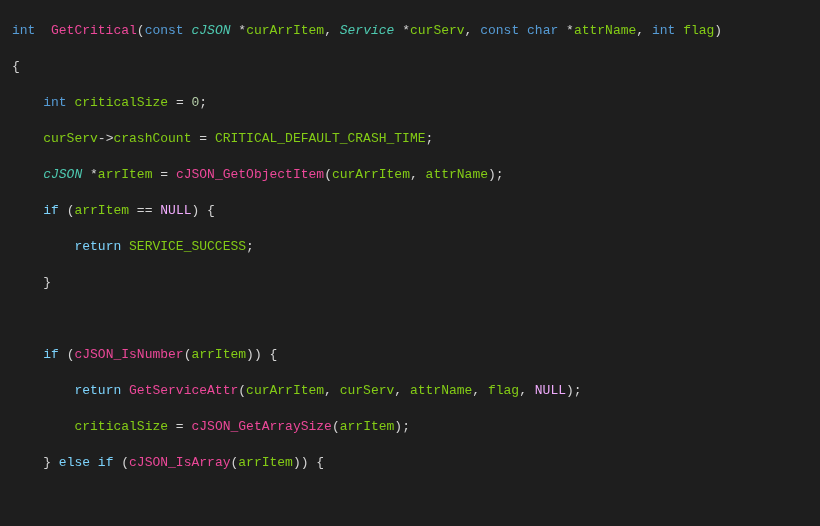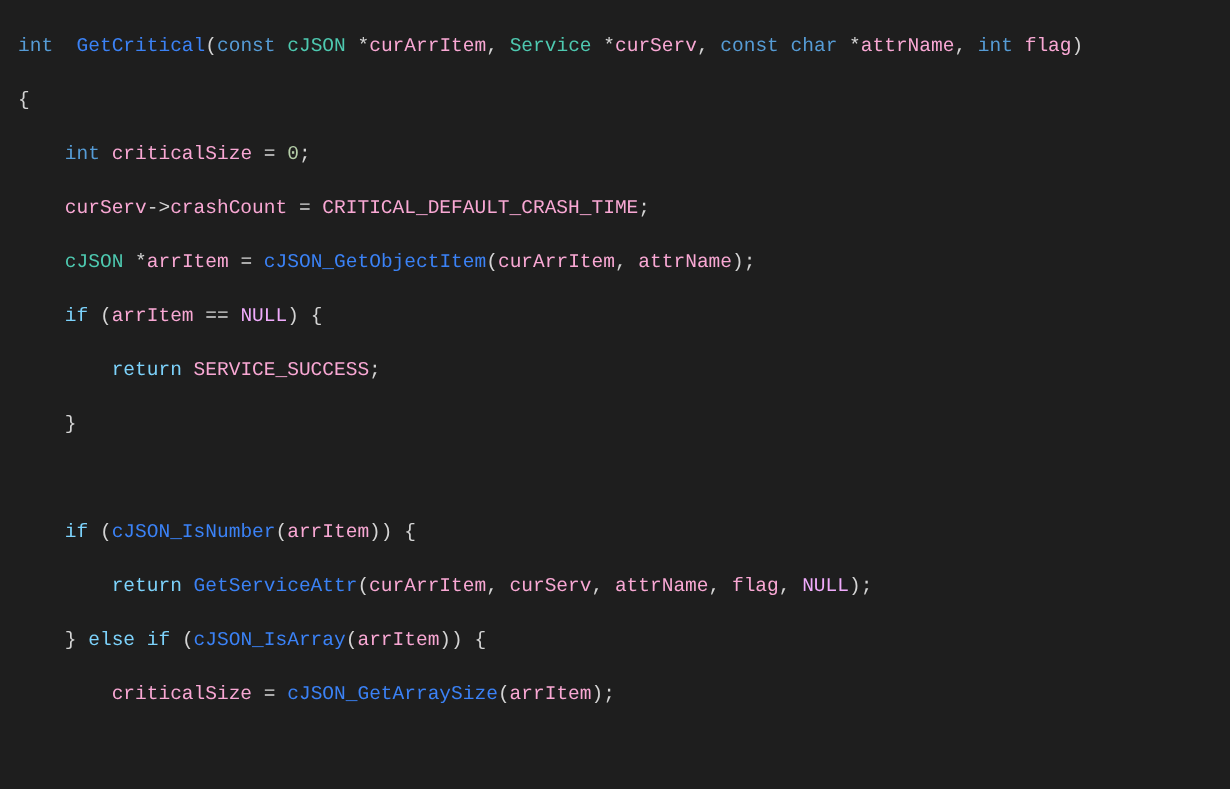--- a/index.html
+++ b/index.html
@@ -16,45 +16,45 @@
   }
   .editor {
     padding: 4px 0 4px 12px;
     white-space: pre;
   }
   .line {
     height: 18px;
   }
   
   .kw   { color: #569cd6; }   
-  .type { color: #4ec9b0; }   
-  .fn   { color: #3b82f6; }   
-  .var  { color: #f9a8d4; }   
+  .type { color: #4ec9b0; font-style: italic; }   
+  .fn   { color: #ec4899; }   
+  .var  { color: #84cc16; }   
   .num  { color: #b5cea8; }   
   .macro{ color: #7dd3fc; }   
   .const{ color: #f0abfc; }   
   .def  { color: #d4d4d4; }
 </style>
 </head>
 <body>
 
 <div class="editor">
 <div class="line"><span class="kw">int</span><span class="def">  </span><span class="fn">GetCritical</span><span class="def">(</span><span class="kw">const</span><span class="def"> </span><span class="type">cJSON</span><span class="def"> </span><span class="def">*</span><span class="var">curArrItem</span><span class="def">, </span><span class="type">Service</span><span class="def"> </span><span class="def">*</span><span class="var">curServ</span><span class="def">, </span><span class="kw">const</span><span class="def"> </span><span class="kw">char</span><span class="def"> </span><span class="def">*</span><span class="var">attrName</span><span class="def">, </span><span class="kw">int</span><span class="def"> </span><span class="var">flag</span><span class="def">)</span></div>
 <div class="line"><span class="def">{</span></div>
 <div class="line"><span class="def">    </span><span class="kw">int</span><span class="def"> </span><span class="var">criticalSize</span><span class="def"> </span><span class="def">=</span><span class="def"> </span><span class="num">0</span><span class="def">;</span></div>
 <div class="line"><span class="def">    </span><span class="var">curServ</span><span class="def">-&gt;</span><span class="var">crashCount</span><span class="def"> </span><span class="def">=</span><span class="def"> </span><span class="var">CRITICAL_DEFAULT_CRASH_TIME</span><span class="def">;</span></div>
 <div class="line"><span class="def">    </span><span class="type">cJSON</span><span class="def"> </span><span class="def">*</span><span class="var">arrItem</span><span class="def"> </span><span class="def">=</span><span class="def"> </span><span class="fn">cJSON_GetObjectItem</span><span class="def">(</span><span class="var">curArrItem</span><span class="def">, </span><span class="var">attrName</span><span class="def">)</span><span class="def">;</span></div>
 <div class="line"><span class="def">    </span><span class="macro">if</span><span class="def"> (</span><span class="var">arrItem</span><span class="def"> </span><span class="def">==</span><span class="def"> </span><span class="const">NULL</span><span class="def">) </span><span class="def">{</span></div>
 <div class="line"><span class="def">        </span><span class="macro">return</span><span class="def"> </span><span class="var">SERVICE_SUCCESS</span><span class="def">;</span></div>
 <div class="line"><span class="def">    </span><span class="def">}</span></div>
 <div class="line"></div>
 <div class="line"><span class="def">    </span><span class="macro">if</span><span class="def"> (</span><span class="fn">cJSON_IsNumber</span><span class="def">(</span><span class="var">arrItem</span><span class="def">)) </span><span class="def">{</span></div>
 <div class="line"><span class="def">        </span><span class="macro">return</span><span class="def"> </span><span class="fn">GetServiceAttr</span><span class="def">(</span><span class="var">curArrItem</span><span class="def">, </span><span class="var">curServ</span><span class="def">, </span><span class="var">attrName</span><span class="def">, </span><span class="var">flag</span><span class="def">, </span><span class="const">NULL</span><span class="def">)</span><span class="def">;</span></div>
+<div class="line"><span class="def">        </span><span class="var">criticalSize</span><span class="def"> </span><span class="def">=</span><span class="def"> </span><span class="fn">cJSON_GetArraySize</span><span class="def">(</span><span class="var">arrItem</span><span class="def">)</span><span class="def">;</span></div>
 <div class="line"><span class="def">    </span><span class="def">}</span><span class="def"> </span><span class="macro">else if</span><span class="def"> (</span><span class="fn">cJSON_IsArray</span><span class="def">(</span><span class="var">arrItem</span><span class="def">)) </span><span class="def">{</span></div>
-<div class="line"><span class="def">        </span><span class="var">criticalSize</span><span class="def"> </span><span class="def">=</span><span class="def"> </span><span class="fn">cJSON_GetArraySize</span><span class="def">(</span><span class="var">arrItem</span><span class="def">)</span><span class="def">;</span></div>
 
 
 
 
 
 
 
 
 
 

